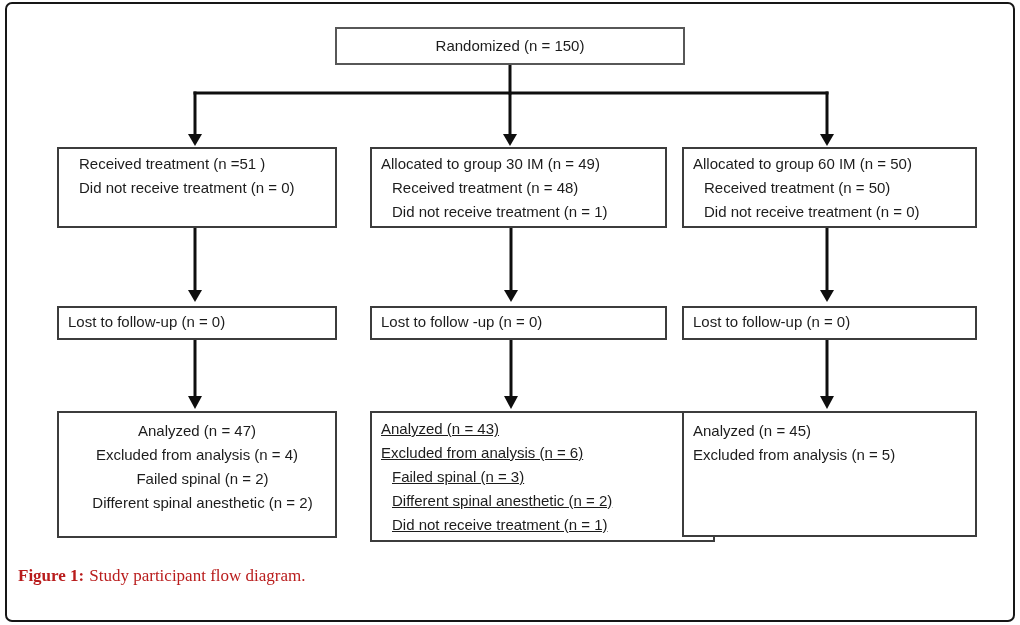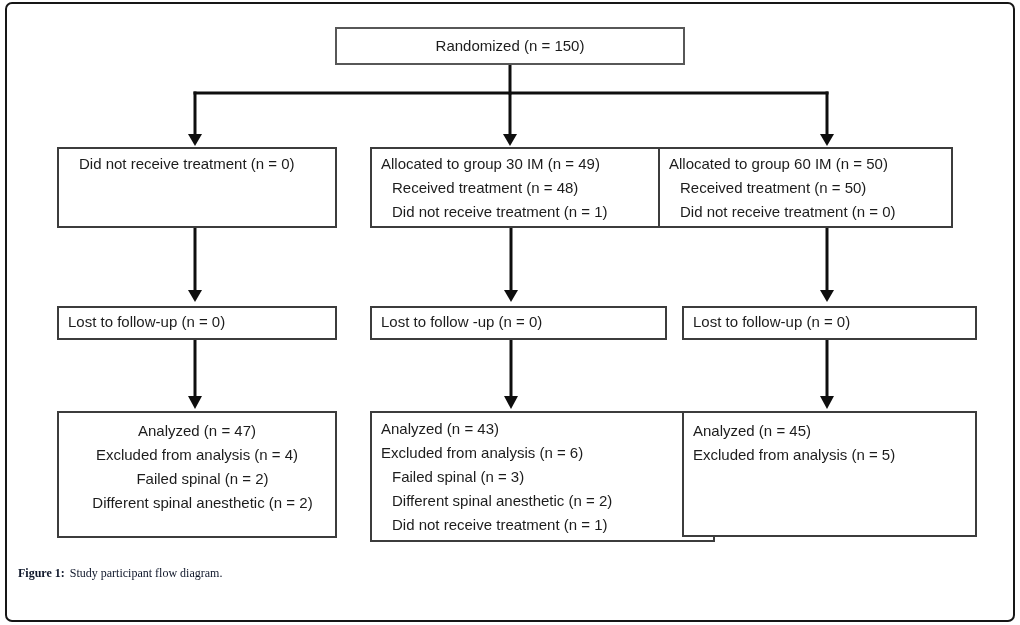--- a/index.html
+++ b/index.html
@@ -20,21 +20,21 @@
     border:2px solid #3c3c3c; z-index:2; font-size:15px;
   }
   .box.top-box { border-color:#575757; text-align:center; }
   .top-box .line { line-height:34px; }
   .box-lines { padding:3px 9px; }
   .line { line-height:24px; white-space:nowrap; }
   .line.indent { padding-left:11px; }
   .followup-box .line { line-height:28px; }
   .caption {
     position:absolute; left:18px; top:566px; z-index:2;
-    font-family:"Liberation Serif", serif; font-size:12px; color:#0f172a;
+    font-family:"Liberation Serif", serif; font-size:17px; color:#b91c1c;
     white-space:nowrap;
   }
   .caption .prefix { font-weight:600; }
   .caption .rest { margin-left:5px; }
 </style>
 </head>
 <body>
 
 <div class="stage">
 
@@ -76,20 +76,21 @@
       </g>
     </g>
   </svg>
 
   <div class="box top-box" style="left:335px; top:27px; width:350px; height:38px;">
     <div class="line">Randomized (n = 150)</div>
   </div>
 
   <div class="box" style="left:57px; top:147px; width:280px; height:81px;">
     <div class="box-lines">
+      <div class="line indent">Received treatment (n =51 )</div>
       <div class="line indent">Did not receive treatment (n = 0)</div>
     </div>
   </div>
   <div class="box followup-box" style="left:57px; top:306px; width:280px; height:34px;">
     <div class="box-lines" style="padding-top:0;">
       <div class="line">Lost to follow-up (n = 0)</div>
     </div>
   </div>
   <div class="box" style="left:57px; top:411px; width:280px; height:127px;">
     <div class="box-lines" style="padding-top:6px;text-align:center;">
@@ -105,31 +106,31 @@
       <div class="line">Allocated to group 30 IM (n = 49)</div>
       <div class="line indent">Received treatment (n = 48)</div>
       <div class="line indent">Did not receive treatment (n = 1)</div>
     </div>
   </div>
   <div class="box followup-box" style="left:370px; top:306px; width:297px; height:34px;">
     <div class="box-lines" style="padding-top:0;">
       <div class="line">Lost to follow -up (n = 0)</div>
     </div>
   </div>
-  <div class="box" style="left:370px; top:411px; width:345px; height:131px;">
+  <div class="box" style="left:370px; top:411px; width:345px; height:131px;text-decoration:underline;">
     <div class="box-lines" style="padding-top:4px;">
       <div class="line">Analyzed (n = 43)</div>
       <div class="line">Excluded from analysis (n = 6)</div>
       <div class="line indent">Failed spinal (n = 3)</div>
       <div class="line indent">Different spinal anesthetic (n = 2)</div>
       <div class="line indent">Did not receive treatment (n = 1)</div>
     </div>
   </div>
 
-  <div class="box" style="left:658px; top:147px; width:295px; height:81px;">
+  <div class="box" style="left:682px; top:147px; width:295px; height:81px;">
     <div class="box-lines">
       <div class="line">Allocated to group 60 IM (n = 50)</div>
       <div class="line indent">Received treatment (n = 50)</div>
       <div class="line indent">Did not receive treatment (n = 0)</div>
     </div>
   </div>
   <div class="box followup-box" style="left:682px; top:306px; width:295px; height:34px;">
     <div class="box-lines" style="padding-top:0;">
       <div class="line">Lost to follow-up (n = 0)</div>
     </div>

